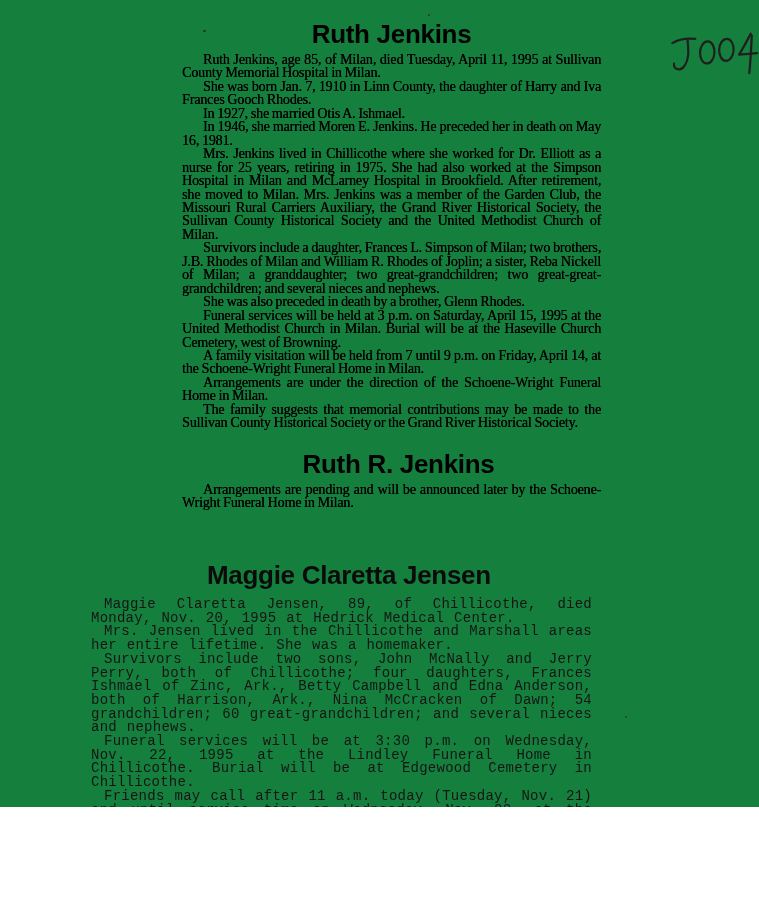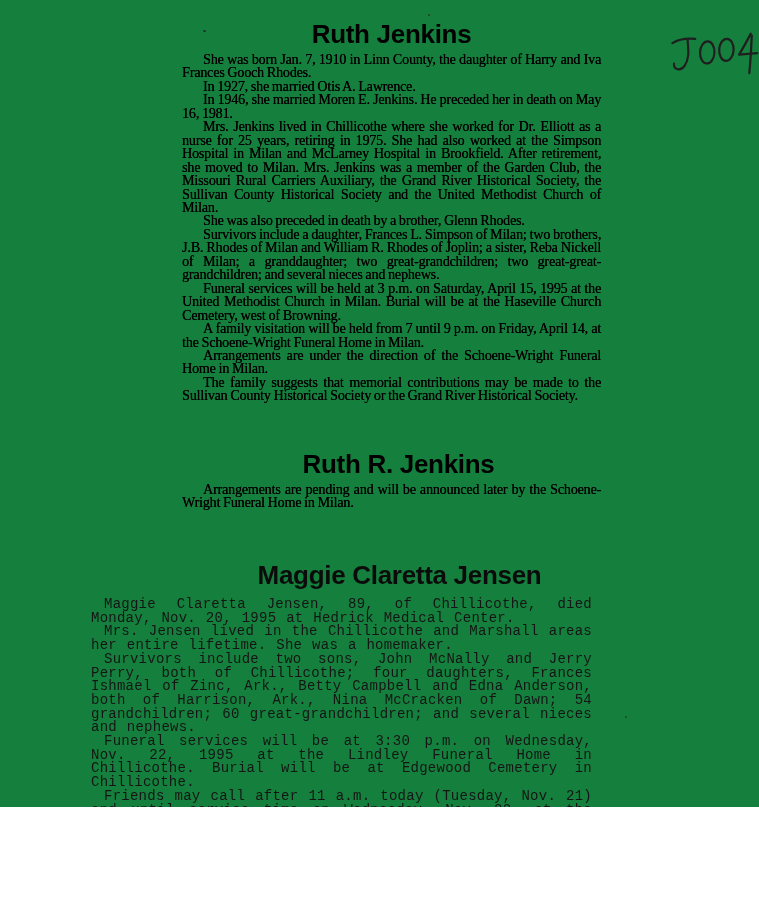--- a/index.html
+++ b/index.html
@@ -57,21 +57,21 @@
     position: absolute;
     left: 91px;
     top: 561px;
     width: 501px;
   }
   .col-b h1 {
     font-family: "Liberation Sans", sans-serif;
     font-weight: bold;
     font-size: 26px;
     line-height: 28px;
-    text-align: center;
+    text-align: left;
     letter-spacing: -0.3px;
     padding-left: 116px;
     margin: 0 0 9px 0;
     color: #0b0b0b;
   }
   .col-b p {
     margin: 0;
     font-size: 14px;
     line-height: 13.7px;
     text-align: justify;
@@ -128,26 +128,27 @@
   <span class="sr-only">J004</span>
 
   <span class="speck speck-1"></span>
   <span class="speck speck-2"></span>
   <span class="speck speck-3"></span>
 
   <section class="col-a">
 
     <article>
       <h1>Ruth Jenkins</h1>
+      <p>Ruth Jenkins, age 85, of Milan, died Tuesday, April 11, 1995 at Sullivan County Memorial Hospital in Milan.</p>
       <p>She was born Jan. 7, 1910 in Linn County, the daughter of Harry and Iva Frances Gooch Rhodes.</p>
-      <p>In 1927, she married Otis A. Lawrence.</p>
+      <p>In 1927, she married Otis A. Ishmael.</p>
       <p>In 1946, she married Moren E. Jenkins. He preceded her in death on May 16, 1981.</p>
       <p>Mrs. Jenkins lived in Chillicothe where she worked for Dr. Elliott as a nurse for 25 years, retiring in 1975. She had also worked at the Simpson Hospital in Milan and McLarney Hospital in Brookfield. After retirement, she moved to Milan. Mrs. Jenkins was a member of the Garden Club, the Missouri Rural Carriers Auxiliary, the Grand River Historical Society, the Sullivan County Historical Society and the United Methodist Church of Milan.</p>
+      <p>Survivors include a daughter, Frances L. Simpson of Milan; two brothers, J.B. Rhodes of Milan and William R. Rhodes of Joplin; a sister, Reba Nickell of Milan; a granddaughter; two great-grandchildren; two great-great-grandchildren; and several nieces and nephews.</p>
       <p>She was also preceded in death by a brother, Glenn Rhodes.</p>
-      <p>Survivors include a daughter, Frances L. Simpson of Milan; two brothers, J.B. Rhodes of Milan and William R. Rhodes of Joplin; a sister, Reba Nickell of Milan; a granddaughter; two great-grandchildren; two great-great-grandchildren; and several nieces and nephews.</p>
       <p>Funeral services will be held at 3 p.m. on Saturday, April 15, 1995 at the United Methodist Church in Milan. Burial will be at the Haseville Church Cemetery, west of Browning.</p>
       <p>A family visitation will be held from 7 until 9 p.m. on Friday, April 14, at the Schoene-Wright Funeral Home in Milan.</p>
       <p>Arrangements are under the direction of the Schoene-Wright Funeral Home in Milan.</p>
       <p>The family suggests that memorial contributions may be made to the Sullivan County Historical Society or the Grand River Historical Society.</p>
     </article>
 
     <article class="obit-2">
       <h1>Ruth R. Jenkins</h1>
       <p>Arrangements are pending and will be announced later by the Schoene-Wright Funeral Home in Milan.</p>
     </article>

